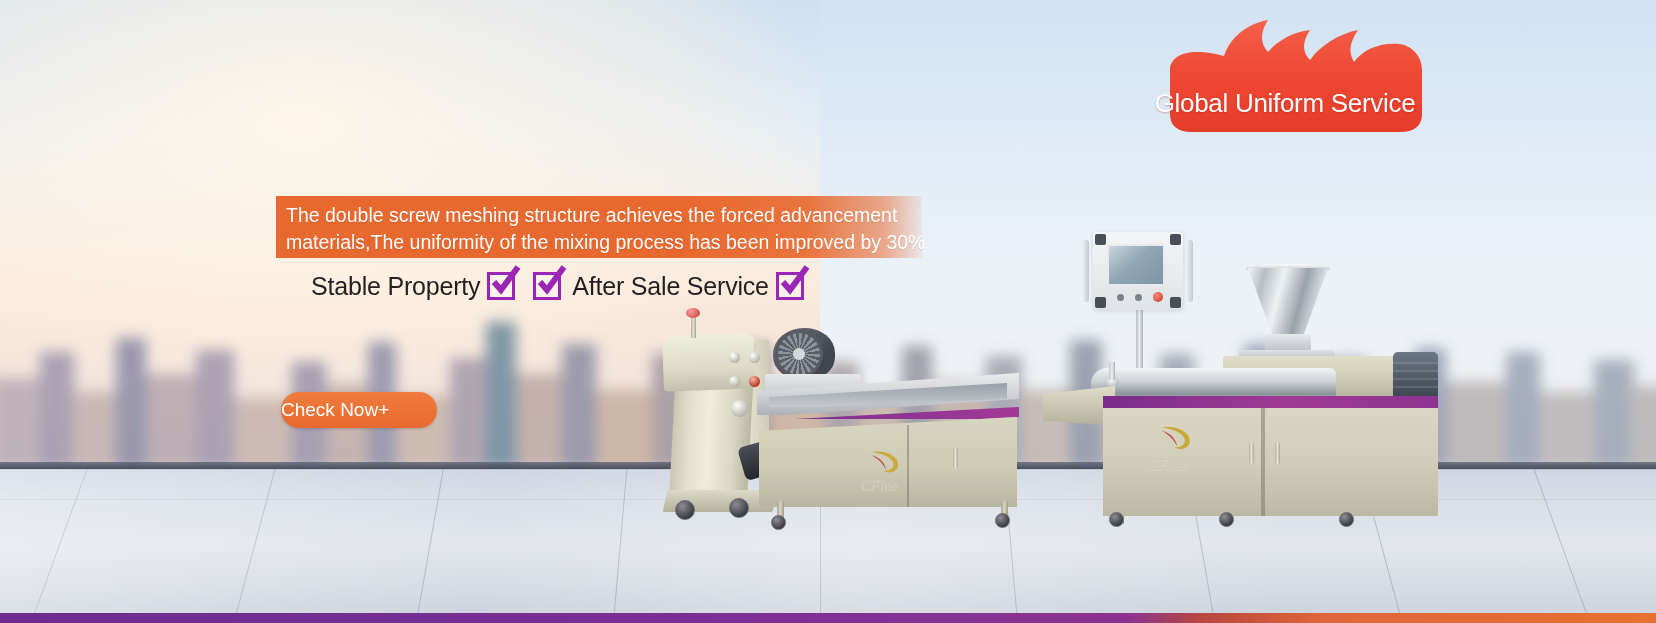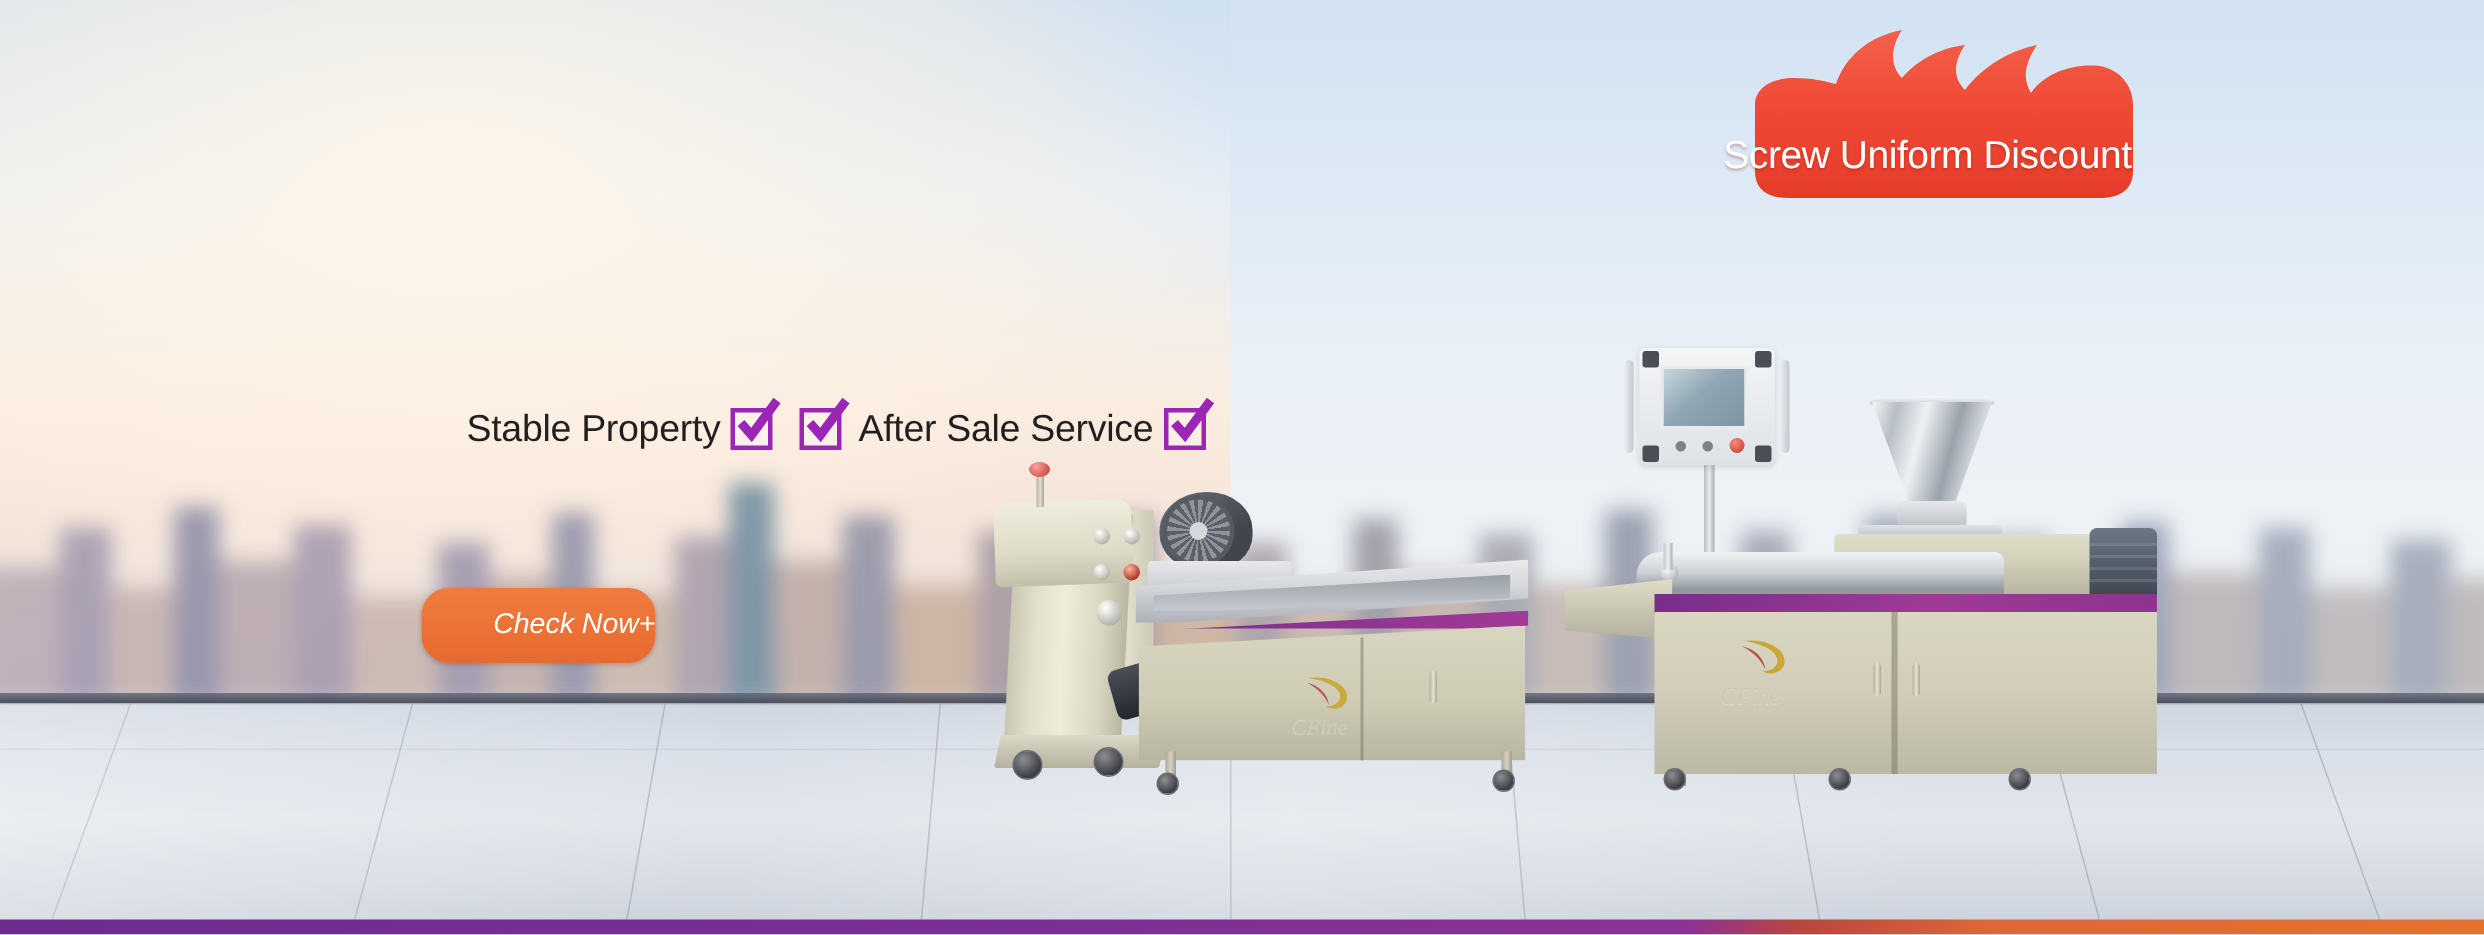--- a/index.html
+++ b/index.html
@@ -114,28 +114,27 @@
       linear-gradient(to bottom right, transparent 0, transparent 0);
   }
   .check svg { position:absolute; left:-3px; top:-10px; }
   .company {
     position:absolute; left:280px; top:324px; width:370px;
     font-size:11.5px; line-height:19px; letter-spacing:0.25px;
     color:#7b7a78;
   }
   .cta {
     position:absolute; left:281px; top:392px;
-    width:156px; height:50px;
+    width:156px; height:36px;
     background:linear-gradient(to bottom,#ef7c3e 0%, #e8692f 100%);
     border-radius:18px;
     border:none; cursor:pointer;
     color:#fff; font-size:19px; font-family:"Liberation Sans", sans-serif;
-    line-height:36px; text-align:right;
+    line-height:36px; text-align:left;
     box-shadow:0 1px 3px rgba(0,0,0,0.18);
-    font-style:italic;
   }
 
   
   .flame-badge {
     position:absolute; left:1142px; top:18px; width:286px; height:116px;
   }
   .flame-badge svg { position:absolute; left:0; top:0; }
   .flame-text {
     position:absolute; left:0; top:70px; width:286px;
     text-align:center; color:#fff; font-size:26px; font-weight:normal;
@@ -482,20 +481,24 @@
       <span class="cfine" style="left:44px; top:48px; font-size:16px;">CFine</span>
     </div>
     <div class="leg" style="left:74px;  top:316px; height:8px;"></div>
     <div class="leg" style="left:300px; top:316px; height:8px;"></div>
     <div class="wheel" style="left:66px;  top:312px; width:15px; height:15px;"></div>
     <div class="wheel" style="left:176px; top:312px; width:15px; height:15px;"></div>
     <div class="wheel" style="left:296px; top:312px; width:15px; height:15px;"></div>
   </div>
 
 
+  <div class="desc-box">
+    <div class="desc-line">The double screw meshing structure achieves the forced advancement</div>
+    <div class="desc-line">materials,The uniformity of the mixing process has been improved by 30%.</div>
+  </div>
 
   <div class="features">
     <span class="feat-label">Stable Property</span>
     <span class="check">
       <svg width="34" height="34" viewBox="0 0 34 34">
         <path d="M7 17 L14 25 L31 2" stroke="#9b26b6" stroke-width="6" fill="none" stroke-linecap="butt"></path>
       </svg>
     </span>
     <span class="check">
       <svg width="34" height="34" viewBox="0 0 34 34">
@@ -533,17 +536,17 @@
         C 178 28, 196 16, 216 12
         C 208 24, 206 34, 212 44
         C 220 32, 238 24, 258 26
         C 270 28, 280 38, 280 52
         L 280 96
         C 280 108, 272 114, 258 114
         L 50 114
         C 36 114, 28 108, 28 96
         Z"></path>
     </svg>
-    <div class="flame-text">Screw Uniform Discount</div>
+    <div class="flame-text">Global Uniform Service</div>
   </div>
 
 
 </div>
 
 </body></html>

